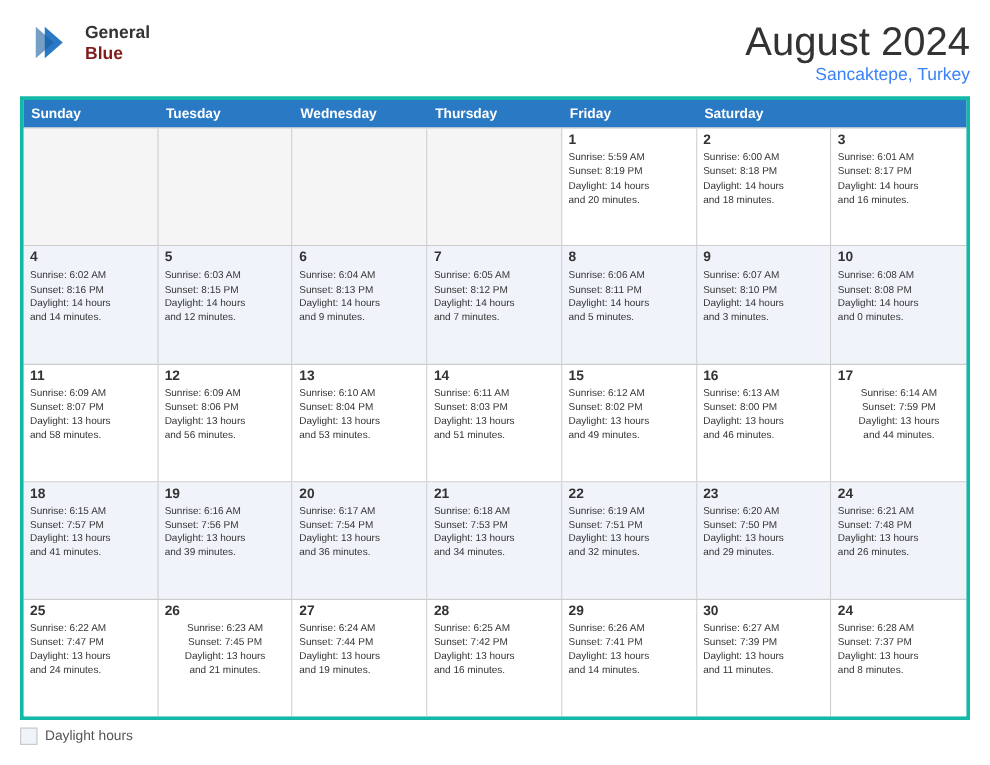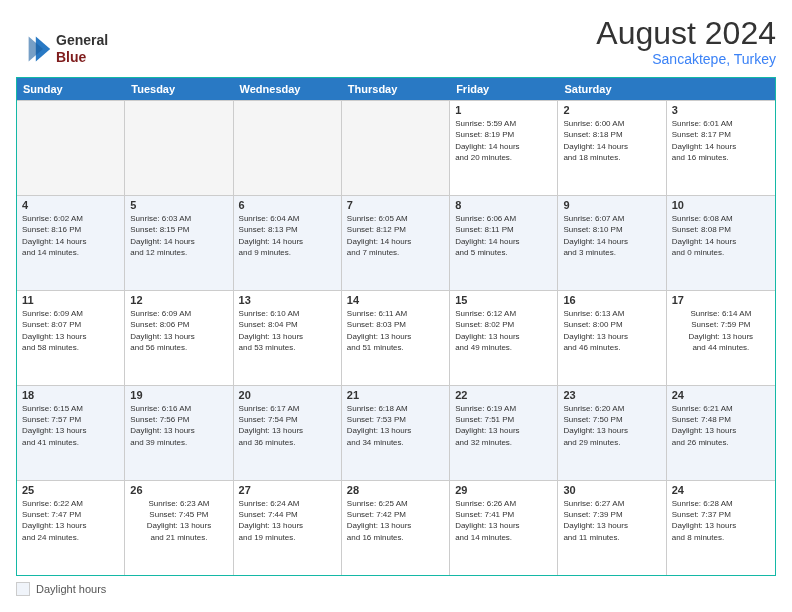--- a/index.html
+++ b/index.html
@@ -19,22 +19,21 @@
     }
     .header {
       display: flex;
       justify-content: space-between;
       align-items: flex-start;
       margin-bottom: 10px;
     }
     .logo {
       display: flex;
       align-items: center;
-      gap: 4px;
-      margin-top: 15px;
+      gap: 16px;
     }
     .logo-text {
       font-size: 14px;
       font-weight: bold;
       line-height: 1.2;
     }
     .logo-text .general { color: #333; }
     .logo-text .blue { color: #7f1d1d; }
     .logo-icon {
       width: 36px;
@@ -50,21 +49,21 @@
       line-height: 1.1;
     }
     .subtitle {
       font-size: 14px;
       color: #3b82f6;
     }
     .calendar {
       flex: 1;
       display: flex;
       flex-direction: column;
-      border: 1px solid #14b8a6;
+      border: 3px solid #14b8a6;
     }
     .calendar-header {
       display: grid;
       grid-template-columns: repeat(7, 1fr);
       background: #2979c4;
     }
     .day-header {
       color: white;
       font-size: 11px;
       font-weight: bold;

